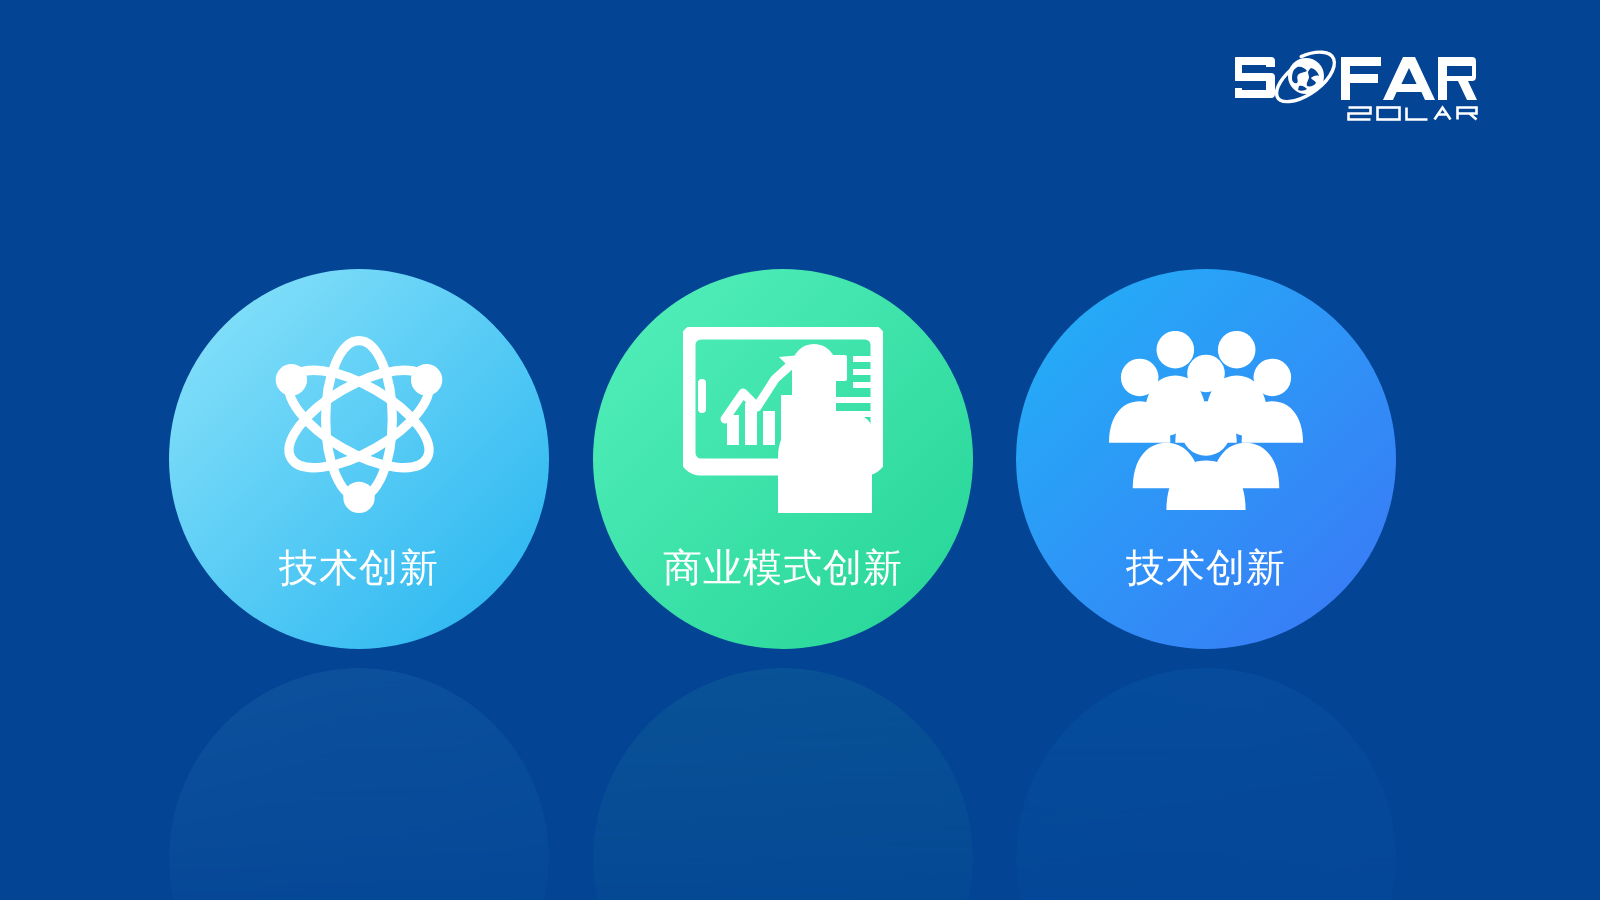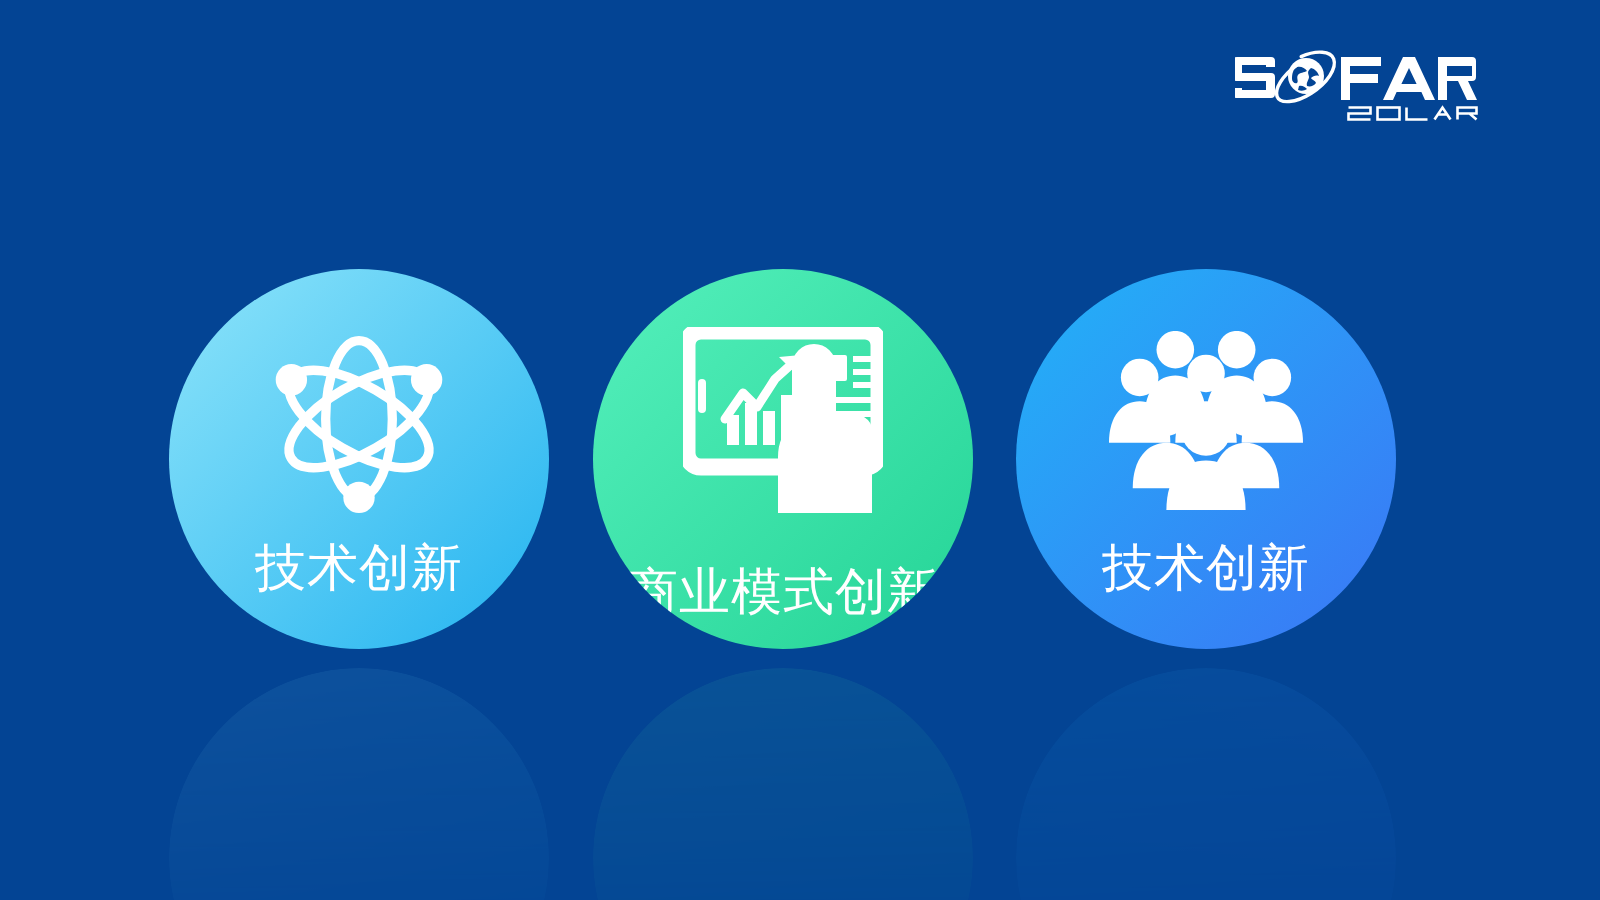--- a/index.html
+++ b/index.html
@@ -69,21 +69,21 @@
   .circle-icon.tablet { top: 58px; width: 200px; height: 186px; }
   .circle-icon.people { top: 62px; width: 198px; height: 180px; }
 
   .circle-label {
     position: absolute;
     left: 0;
     right: 0;
     top: 277px;
     text-align: center;
     color: #ffffff;
-    font-size: 51px;
+    font-size: 39px;
     line-height: 44px;
     letter-spacing: 1px;
     font-weight: 400;
     white-space: nowrap;
   }
 
   
   .reflection-row {
     position: absolute;
     left: 0;
@@ -196,21 +196,21 @@
             <rect x="126" y="70" width="68" height="6"></rect>
             <rect x="126" y="84" width="68" height="6"></rect>
           </g>
 
           <g>
             <path d="M104 186 L104 128 C104 112 112 100 122 96 L122 32 C122 22 130 16 138 16 C146 16 154 22 154 32 L154 86 C162 82 170 84 174 90 C180 86 188 90 190 98 L190 186 Z" fill="#034494" opacity="0"></path>
             <path d="M100 190 L100 130 C100 116 106 106 114 100 L114 40 C114 29 122 22 131 22 C140 22 148 29 148 40 L148 92 C154 88 163 89 167 95 C172 91 181 93 184 101 L184 190 Z" fill="#ffffff" stroke="#ffffff" stroke-width="10" stroke-linejoin="round"></path>
           </g>
         </svg>
 
-        <div class="circle-label" style="color: rgb(255, 255, 255); margin-top: 24px;">商业模式创新</div>
+        <div class="circle-label" style="color: rgb(255, 255, 255);">商业模式创新</div>
       </div>
     </div>
 
     <div class="circle-wrap c2">
       <div class="circle" style="background: linear-gradient(135deg, rgb(34, 178, 247) 0%, rgb(59, 118, 246) 100%);">
 
         <svg class="circle-icon people" viewBox="0 0 200 180" aria-hidden="true">
           <g fill="#ffffff">
 
             <g>

